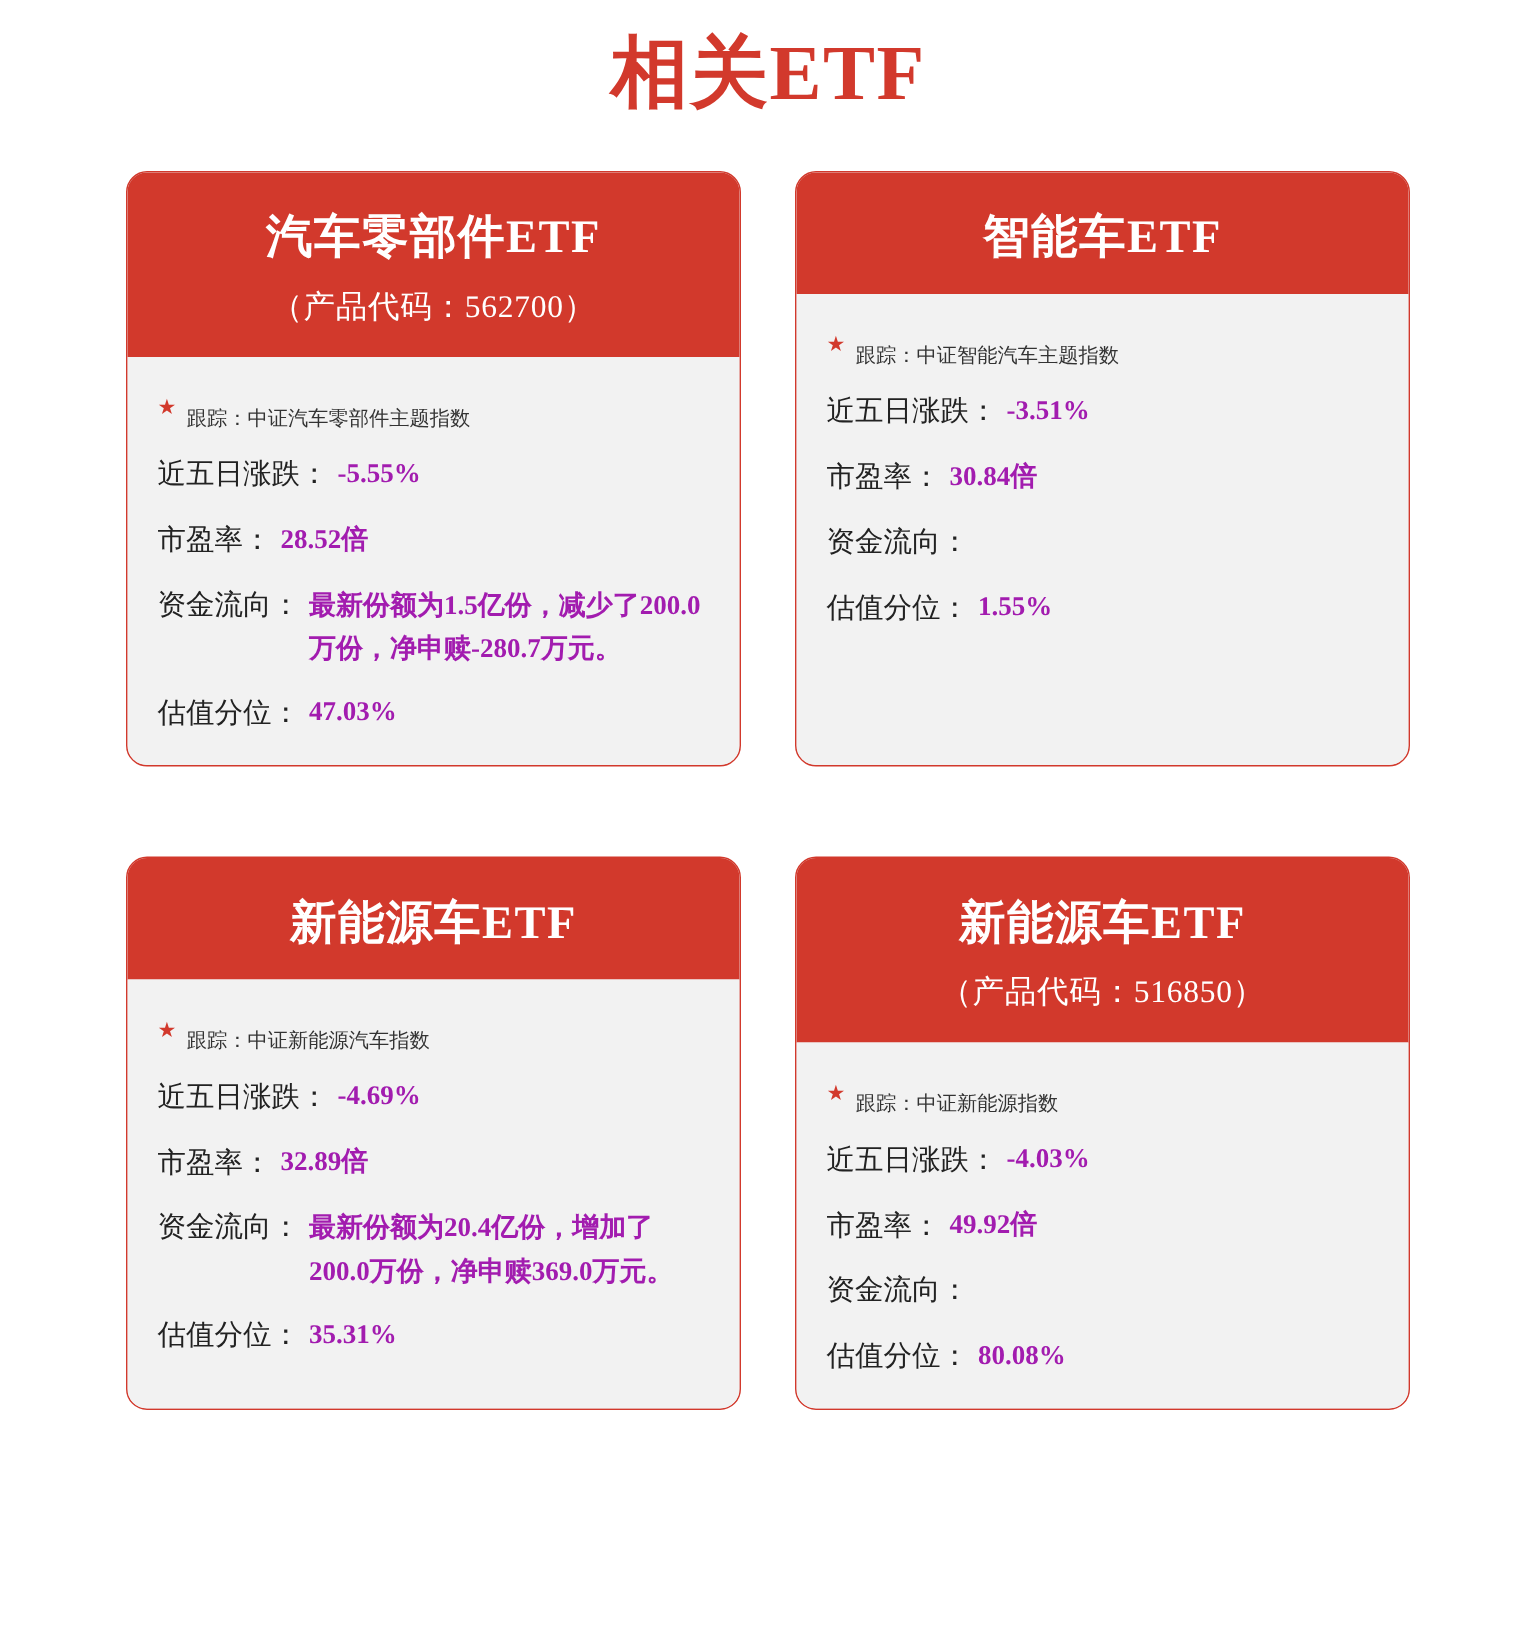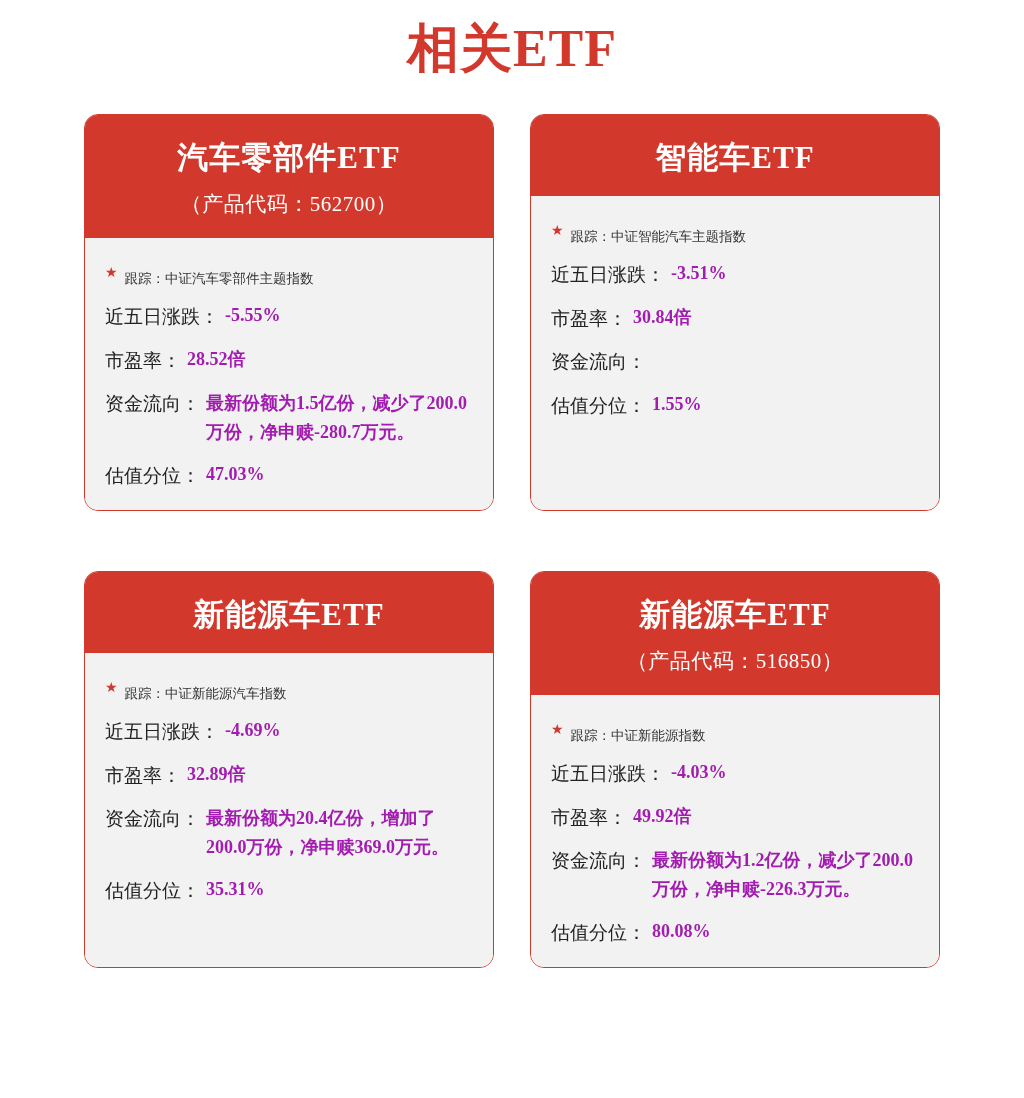--- a/index.html
+++ b/index.html
@@ -215,21 +215,20 @@
         <div class="row">
           <span class="label">近五日涨跌：</span>
           <span class="value">-4.03%</span>
         </div>
         <div class="row">
           <span class="label">市盈率：</span>
           <span class="value">49.92倍</span>
         </div>
         <div class="row">
           <span class="label">资金流向：</span>
-          <span class="value flow">最新份额为1.2亿份，减少了200.0万份，净申赎-226.3万元。</span>
         </div>
         <div class="row">
           <span class="label">估值分位：</span>
           <span class="value">80.08%</span>
         </div>
       </div>
     </div>
 
   </div>
 </div>

